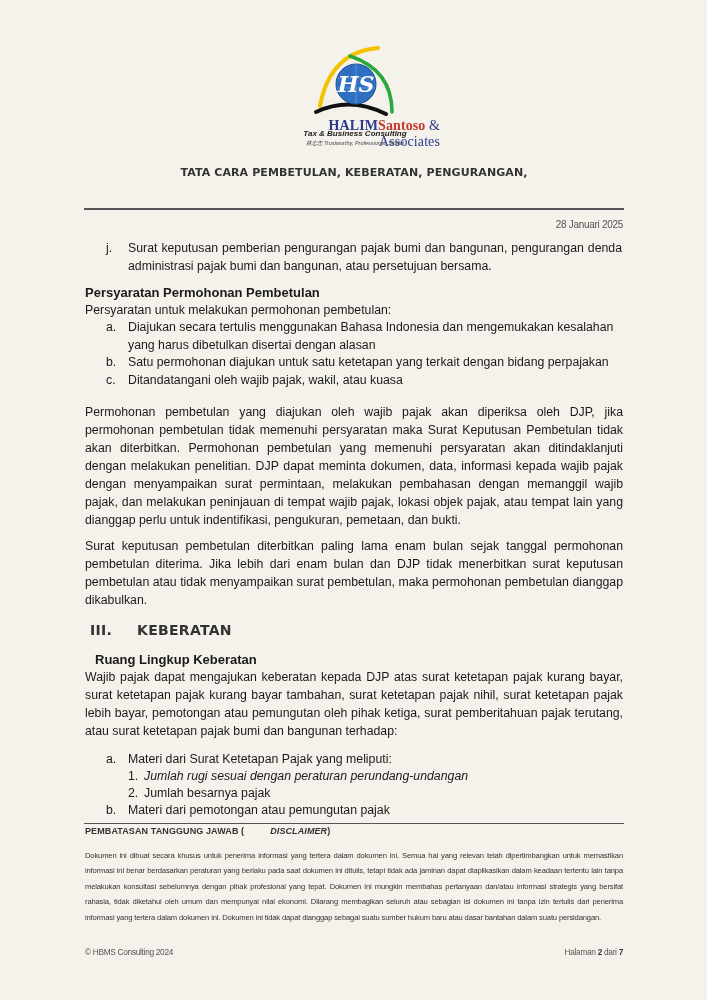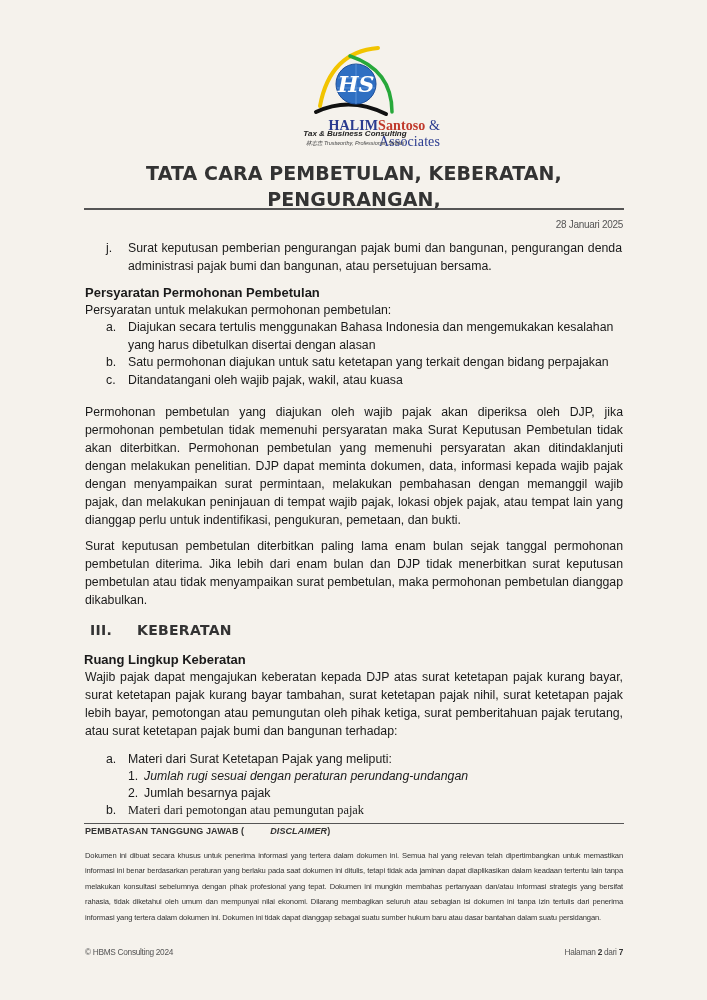--- a/index.html
+++ b/index.html
@@ -7,21 +7,21 @@
     body { position: relative; font-family: "Liberation Sans", sans-serif; color: #1a1a1a; }
 
     .logo { position: absolute; left: 270px; top: 42px; width: 170px; height: 110px; text-align: center; }
     .logo svg { display: block; margin: 0 auto; }
     .logo-name { position: absolute; left: 0; right: 0; top: 76px; font-family: "Liberation Serif", serif; font-size: 14px; color: #2a3b8f; letter-spacing: 0.1px; text-align: right; }
     .logo-name b { font-weight: bold; color: #2a3b8f; }
     .logo-name .s { color: #c0392b; font-weight: bold; }
     .logo-sub { position: absolute; left: 0; right: 0; top: 87px; font-size: 8px; font-style: italic; font-weight: bold; color: #222; }
     .logo-tag { position: absolute; left: 0; right: 0; top: 98px; font-size: 5.5px; font-style: italic; color: #444; }
 
-    .title { position: absolute; left: 84px; top: 160px; width: 540px; text-align: center; font-family: "DejaVu Sans", sans-serif; font-weight: bold; font-size: 19px; line-height: 26px; color: #333; letter-spacing: 0.1px; }
+    .title { position: absolute; left: 84px; top: 160px; width: 540px; text-align: center; font-family: "DejaVu Sans", sans-serif; font-weight: bold; font-size: 11px; line-height: 26px; color: #333; letter-spacing: 0.1px; }
     .title-rule { position: absolute; left: 84px; top: 208px; width: 540px; height: 1.5px; background: #555; }
     .date { position: absolute; right: 84px; top: 219px; font-size: 10px; color: #555; letter-spacing: -0.3px; }
 
     .body-text { font-family: "Liberation Sans", sans-serif; font-size: 12.3px; line-height: 18px; color: #1a1a1a; }
     .justify { text-align: justify; text-align-last: left; }
     .abs { position: absolute; }
 
     .li { position: absolute; }
     .li .mk { position: absolute; left: 0; top: 0; }
     .li .tx { display: block; }
@@ -84,38 +84,38 @@
   <span class="mk">c.</span>
   <span class="tx" style="padding-left:22px;">Ditandatangani oleh wajib pajak, wakil, atau kuasa</span>
 </div>
 
 <div class="abs body-text justify" style="left:85px; top:403px; width:538px;">Permohonan pembetulan yang diajukan oleh wajib pajak akan diperiksa oleh DJP, jika permohonan pembetulan tidak memenuhi persyaratan maka Surat Keputusan Pembetulan tidak akan diterbitkan. Permohonan pembetulan yang memenuhi persyaratan akan ditindaklanjuti dengan melakukan penelitian. DJP dapat meminta dokumen, data, informasi kepada wajib pajak dengan menyampaikan surat permintaan, melakukan pembahasan dengan memanggil wajib pajak, dan melakukan peninjauan di tempat wajib pajak, lokasi objek pajak, atau tempat lain yang dianggap perlu untuk indentifikasi, pengukuran, pemetaan, dan bukti.</div>
 <div class="abs body-text justify" style="left:85px; top:537px; width:538px;">Surat keputusan pembetulan diterbitkan paling lama enam bulan sejak tanggal permohonan pembetulan diterima. Jika lebih dari enam bulan dan DJP tidak menerbitkan surat keputusan pembetulan atau tidak menyampaikan surat pembetulan, maka permohonan pembetulan dianggap dikabulkan.</div>
 
 <div class="abs h-main" style="left:82px; top:622px;">
   <span class="num">III.</span><span>KEBERATAN</span>
 </div>
-<div class="abs h-sub" style="left:84px; top:651px;">Ruang Lingkup Keberatan</div>
+<div class="abs h-sub" style="left:95px; top:651px;">Ruang Lingkup Keberatan</div>
 <div class="abs body-text justify" style="left:85px; top:668px; width:538px;">Wajib pajak dapat mengajukan keberatan kepada DJP atas surat ketetapan pajak kurang bayar, surat ketetapan pajak kurang bayar tambahan, surat ketetapan pajak nihil, surat ketetapan pajak lebih bayar, pemotongan atau pemungutan oleh pihak ketiga, surat pemberitahuan pajak terutang, atau surat ketetapan pajak bumi dan bangunan terhadap:</div>
 
 <div class="li body-text" style="left:106px; top:750px; width:516px;">
   <span class="mk">a.</span>
   <span class="tx" style="padding-left:22px;">Materi dari Surat Ketetapan Pajak yang meliputi:</span>
 </div>
 <div class="li body-text" style="left:128px; top:767px; width:494px;">
   <span class="mk">1.</span>
   <span class="tx" style="padding-left:16px;font-style:italic;">Jumlah rugi sesuai dengan peraturan perundang-undangan</span>
 </div>
 <div class="li body-text" style="left:128px; top:784px; width:494px;">
   <span class="mk">2.</span>
   <span class="tx" style="padding-left:16px;">Jumlah besarnya pajak</span>
 </div>
 <div class="li body-text" style="left:106px; top:801px; width:516px;">
   <span class="mk">b.</span>
-  <span class="tx" style="padding-left:22px;font-family:Liberation Serif, serif;">Materi dari pemotongan atau pemungutan pajak</span>
+  <span class="tx" style="padding-left:22px;">Materi dari pemotongan atau pemungutan pajak</span>
 </div>
 
 <div class="foot-rule"></div>
 <div class="disc-title">
   <span>PEMBATASAN TANGGUNG JAWAB (</span><i>DISCLAIMER</i><span>)</span>
 </div>
 <div class="disc-text">Dokumen ini dibuat secara khusus untuk penerima informasi yang tertera dalam dokumen ini. Semua hal yang relevan telah dipertimbangkan untuk memastikan informasi ini benar berdasarkan peraturan yang berlaku pada saat dokumen ini ditulis, tetapi tidak ada jaminan dapat diaplikasikan dalam keadaan tertentu lain tanpa melakukan konsultasi sebelumnya dengan pihak profesional yang tepat. Dokumen ini mungkin membahas pertanyaan dan/atau informasi strategis yang bersifat rahasia, tidak diketahui oleh umum dan mempunyai nilai ekonomi. Dilarang membagikan seluruh atau sebagian isi dokumen ini tanpa izin tertulis dari penerima informasi yang tertera dalam dokumen ini. Dokumen ini tidak dapat dianggap sebagai suatu sumber hukum baru atau dasar bantahan dalam suatu persidangan.</div>
 
 <div class="copyright">© HBMS Consulting 2024</div>
 <div class="pager">

